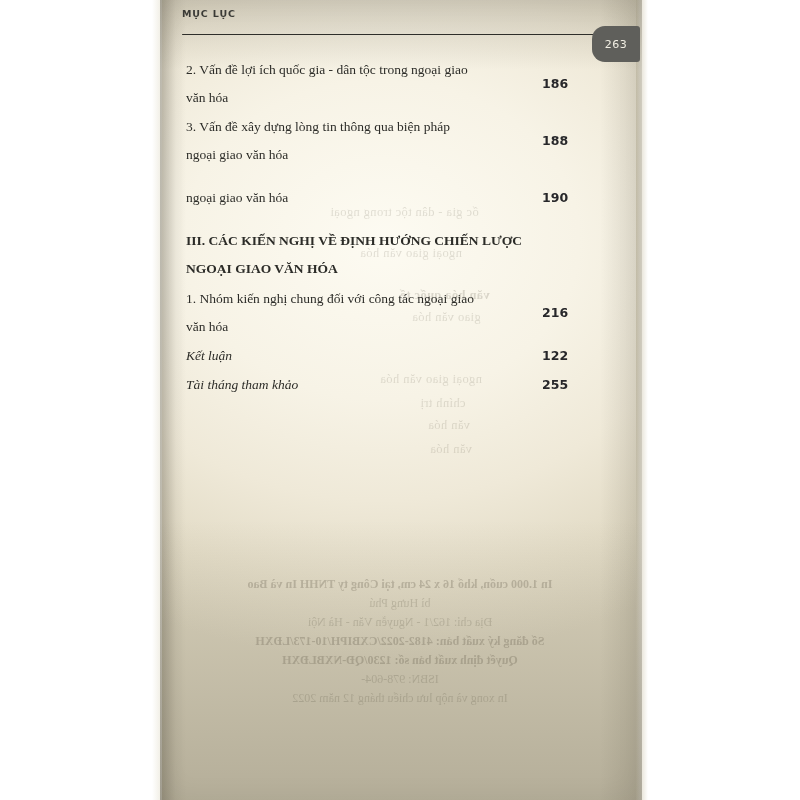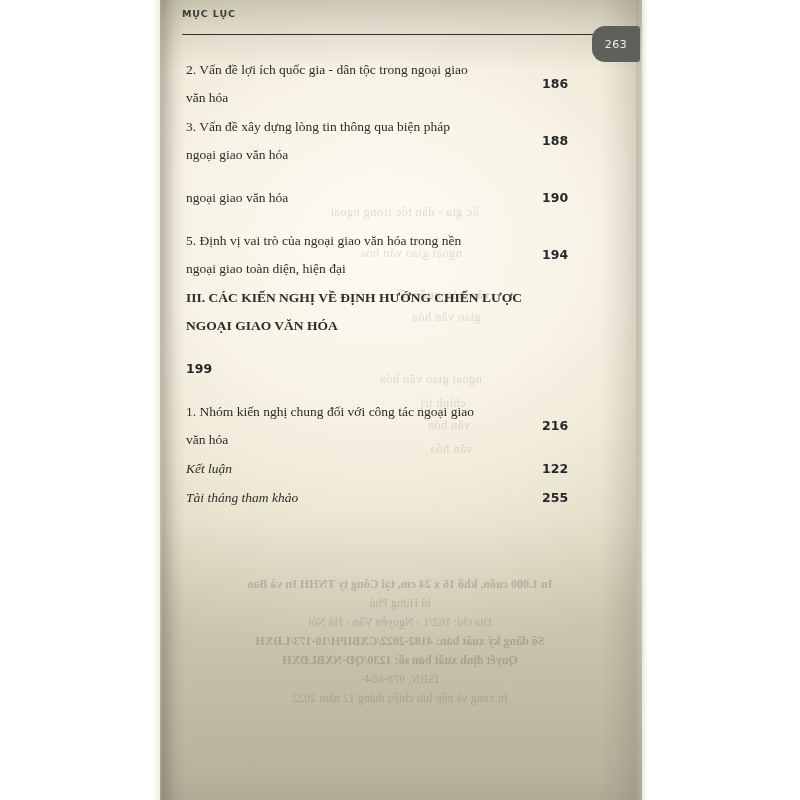--- a/index.html
+++ b/index.html
@@ -238,37 +238,29 @@
       <div class="toc-page">188</div>
     </div>
 
     <div class="toc-row two-line">
       <div class="toc-label">
         <span class="l2">ngoại giao văn hóa</span>
       </div>
       <div class="toc-page">190</div>
     </div>
 
-    <div class="toc-row two-line">
-      <div class="toc-label">
-        <span class="l1">5. Định vị vai trò của ngoại giao văn hóa trong nền</span>
-        <span class="l2">ngoại giao toàn diện, hiện đại</span>
-      </div>
-      <div class="toc-page">194</div>
-    </div>
 
     <div class="toc-row two-line bold">
       <div class="toc-label">
         <span class="l1">III. CÁC KIẾN NGHỊ VỀ ĐỊNH HƯỚNG CHIẾN LƯỢC</span>
         <span class="l2">NGOẠI GIAO VĂN HÓA</span>
       </div>
     </div>
 
     <div class="toc-row two-line">
-      <div class="toc-page">199</div>
     </div>
 
     <div class="toc-row two-line">
       <div class="toc-label">
         <span class="l1">1. Nhóm kiến nghị chung đối với công tác ngoại giao</span>
         <span class="l2">văn hóa</span>
       </div>
       <div class="toc-page">216</div>
     </div>
 

